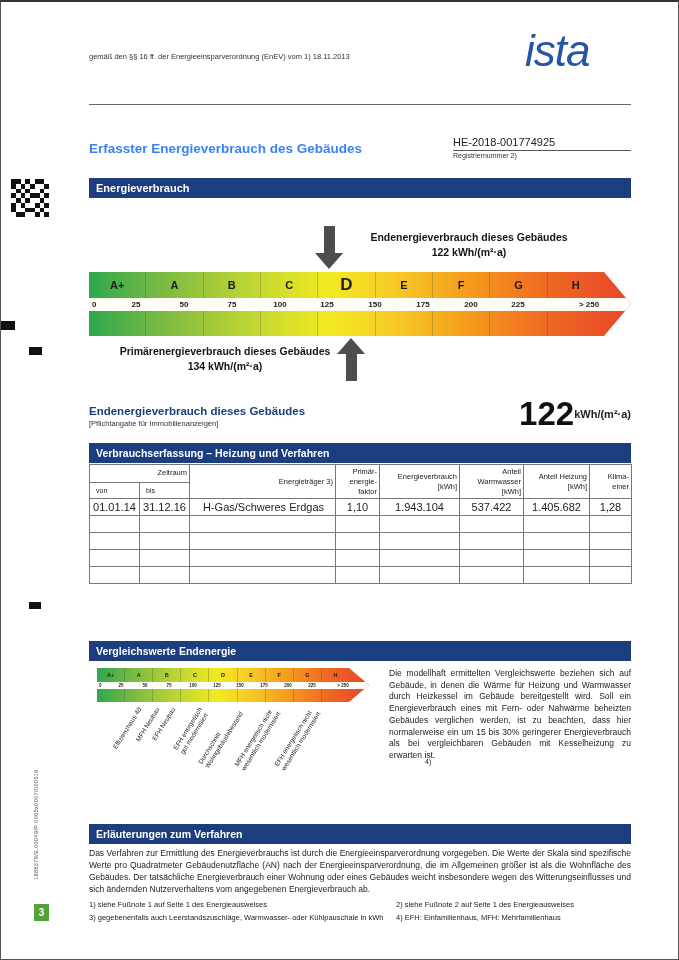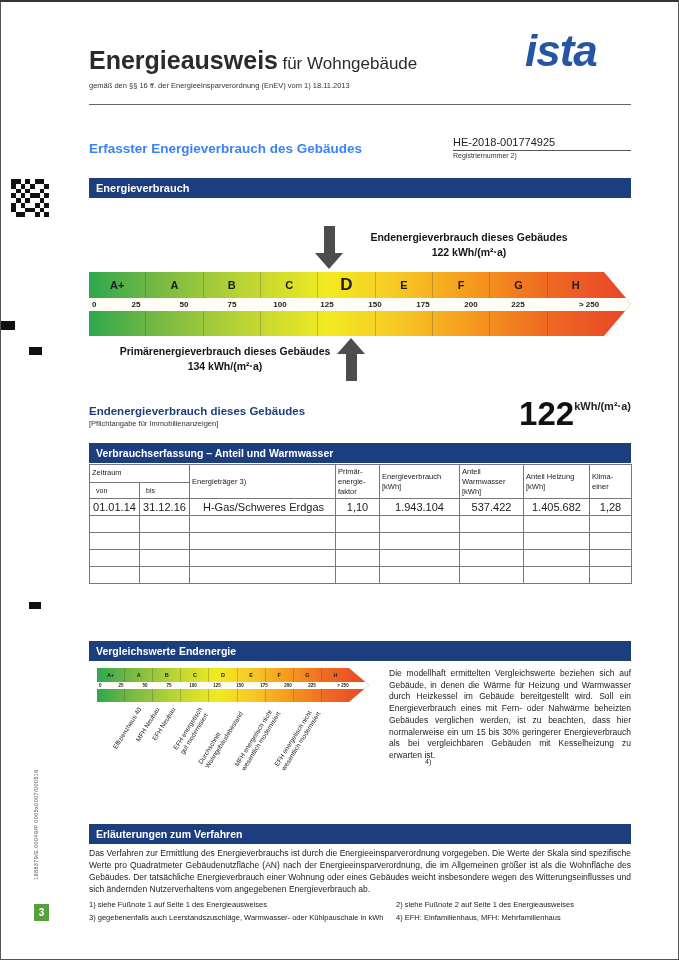--- a/index.html
+++ b/index.html
@@ -7,21 +7,21 @@
   body { font-family:"Liberation Sans", sans-serif; color:#222; }
   .page { position:relative; width:679px; height:960px; background:#fff;
           border:1px solid #555; border-top:2px solid #333; overflow:hidden; }
 
   
   .hdr { position:absolute; left:88px; top:44px; width:430px; }
   .t-main { font-weight:bold; font-size:25px; color:#2b2b2b; }
   .t-sub  { font-size:17px; color:#2b2b2b; }
   .law-note { font-size:7.5px; color:#333; margin-top:6px; }
   .hdr-rule { position:absolute; left:88px; top:102px; width:542px; border-top:1px solid #666; }
-  .logo { position:absolute; left:524px; top:24px; font-size:44px; font-weight:bold;
+  .logo { position:absolute; left:524px; top:24px; font-size:44px; font-weight:normal;
           font-style:italic; letter-spacing:-1px; color:#2456a4; }
 
   
   .sect-row { position:absolute; left:88px; top:132px; width:542px; display:flex;
               justify-content:space-between; align-items:flex-start; }
   .sect-title { font-size:13.5px; font-weight:bold; color:#3b82f6; padding-top:7px; }
   .reg { width:178px; padding-top:2px; }
   .reg-num { font-size:11px; color:#222; border-bottom:1px solid #555; padding-bottom:2px; }
   .reg-lbl { font-size:7px; color:#333; margin-top:1px; }
 
@@ -60,28 +60,28 @@
                    border-right:14px solid transparent; border-bottom:16px solid #4d4d4d; }
   .arr-up .shaft { width:11px; height:27px; background:#4d4d4d; margin:0 auto; }
   .primary-label { position:absolute; left:22px; top:142px; width:228px; text-align:center;
                    font-size:10.5px; font-weight:bold; color:#151515; line-height:1.45; }
 
   
   .endrow { position:absolute; left:88px; top:398px; width:542px; display:flex;
             justify-content:space-between; align-items:flex-end; }
   .end-title { font-size:11.5px; font-weight:bold; color:#1d3e7e; }
   .end-note { font-size:7.5px; color:#333; margin-top:2px; }
-  .end-val-wrap { display:flex; align-items:flex-start; }
+  .end-val-wrap { display:flex; align-items:center; }
   .end-val { font-size:33px; font-weight:bold; color:#111; line-height:0.85; }
   .end-unit { font-size:11px; font-weight:bold; margin-bottom:1px; }
 
   
   .tablewrap { position:absolute; left:88px; top:462px; }
   table { width:542px; border-collapse:collapse; table-layout:fixed; }
-  th { border:1px solid #777; font-size:7.5px; font-weight:normal; text-align:left;
+  th { border:1px solid #777; font-size:7.5px; font-weight:normal; text-align:right;
        vertical-align:middle; white-space:pre-line; padding:2px 2px; line-height:1.3; background:#fff; }
   th.sub { text-align:left; padding-left:6px; font-size:7px; }
   td { border:1px solid #777; font-size:11px; text-align:center; height:17px; padding:1px 2px; }
   td.lt { text-align:center; padding-left:4px; }
 
   
   .compsect { position:absolute; left:88px; top:664px; width:542px; height:150px; }
   .minibar { position:absolute; left:8px; top:2px; width:272px; height:34px;
       background:linear-gradient(90deg,#2ea84e 0%,#7dbb42 14%,#b8d335 28%,#f2ea21 44%,
                  #f7cb26 56%,#f59c1d 70%,#ef6b22 84%,#e8442a 100%);
@@ -165,24 +165,20 @@
       </g>
     </svg>
   </div>
   <div class="mark m1"></div>
   <div class="mark m2"></div>
   <div class="mark m3"></div>
   <div class="vcode">1886379/E.00049/P 0005x0007/000516</div>
   <div class="pagenum">3</div>
 
   <div class="hdr">
-    <div>
-      <span class="t-main">Energieausweis</span>
-      <span class="t-sub">für Wohngebäude</span>
-    </div>
     <div class="law-note">gemäß den §§ 16 ff. der Energieeinsparverordnung (EnEV) vom 1) 18.11.2013</div>
   </div>
   <div class="hdr-rule"></div>
   <div class="logo">ista</div>
 
   <div class="sect-row">
     <div class="sect-title">Erfasster Energieverbrauch des Gebäudes</div>
     <div class="reg">
       <div class="reg-num">HE-2018-001774925</div>
       <div class="reg-lbl">Registriernummer 2)</div>
@@ -260,21 +256,21 @@
     <div>
       <div class="end-title">Endenergieverbrauch dieses Gebäudes</div>
       <div class="end-note">[Pflichtangabe für Immobilienanzeigen]</div>
     </div>
     <div class="end-val-wrap">
       <span class="end-val">122</span>
       <span class="end-unit">kWh/(m²·a)</span>
     </div>
   </div>
 
-  <div class="banner b2">Verbrauchserfassung – Anteil und Warmwasser</div>
+  <div class="banner b2">Verbrauchserfassung – Heizung und Verfahren</div>
   <div class="tablewrap">
     <table>
       <colgroup>
         <col style="width:50px">
           <col style="width:50px">
           <col style="width:146px">
           <col style="width:44px">
         <col style="width:80px">
           <col style="width:64px">
           <col style="width:66px">

